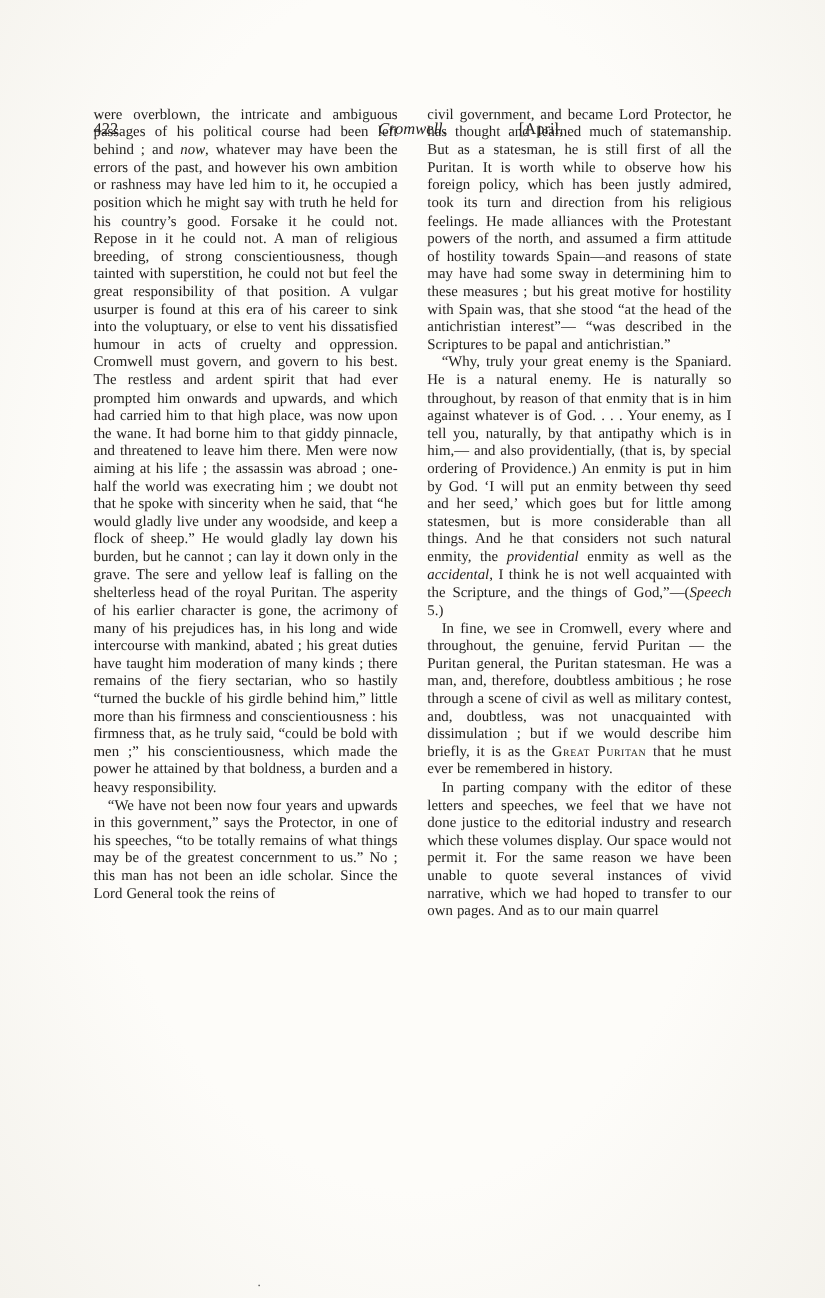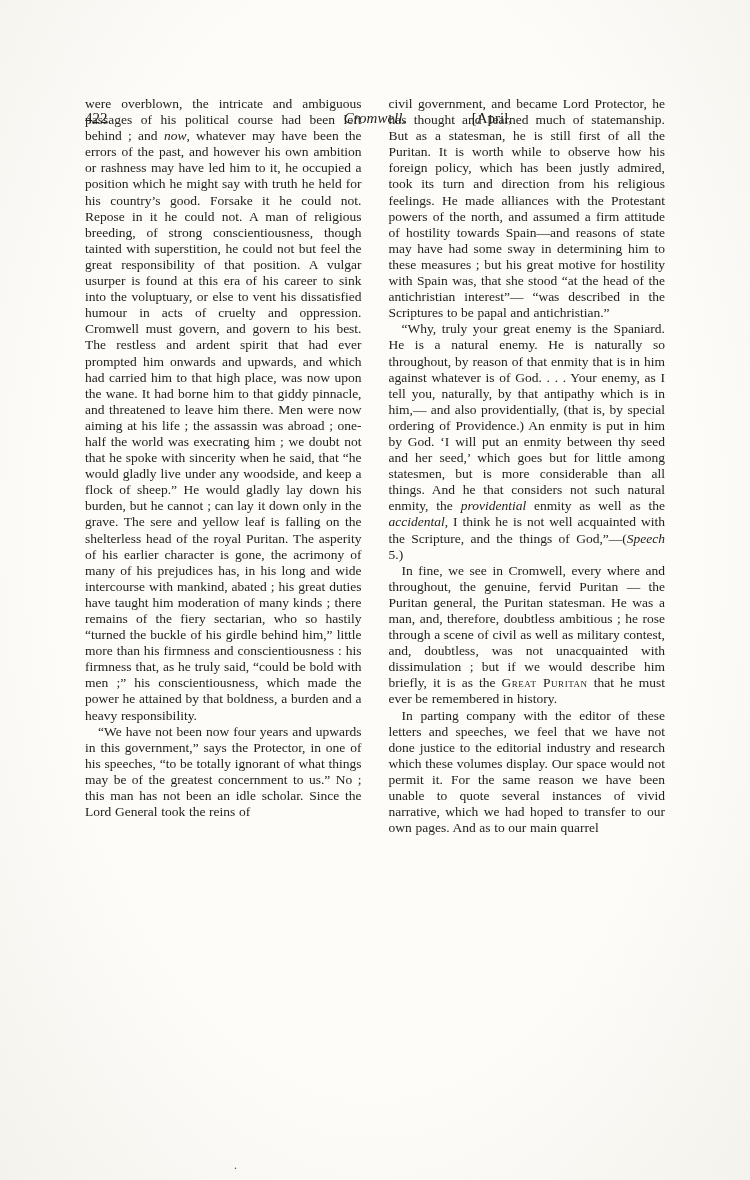--- a/index.html
+++ b/index.html
@@ -54,21 +54,21 @@
 
   <div class="header">
     <span class="pageno">422</span>
     <span class="running">Cromwell.</span>
     <span class="issue">[April,</span>
   </div>
 
   <div class="columns">
     <div class="col" id="left-col">
         <p class="para">were overblown, the intricate and ambiguous passages of his political course had been left behind ; and <i>now</i>, whatever may have been the errors of the past, and however his own ambition or rashness may have led him to it, he occupied a position which he might say with truth he held for his country’s good.  Forsake it he could not.  Repose in it he could not.  A man of religious breeding, of strong conscientiousness, though tainted with superstition, he could not but feel the great responsibility of that position. A vulgar usurper is found at this era of his career to sink into the voluptuary, or else to vent his dissatisfied humour in acts of cruelty and oppression.  Cromwell must govern, and govern to his best.  The restless and ardent spirit that had ever prompted him onwards and upwards, and which had carried him to that high place, was now upon the wane.  It had borne him to that giddy pinnacle, and threatened to leave him there.  Men were now aiming at his life ; the assassin was abroad ; one-half the world was execrating him ; we doubt not that he spoke with sincerity when he said, that “he would gladly live under any woodside, and keep a flock of sheep.”  He would gladly lay down his burden, but he cannot ; can lay it down only in the grave.  The sere and yellow leaf is falling on the shelterless head of the royal Puritan. The asperity of his earlier character is gone, the acrimony of many of his prejudices has, in his long and wide intercourse with mankind, abated ; his great duties have taught him moderation of many kinds ; there remains of the fiery sectarian, who so hastily “turned the buckle of his girdle behind him,” little more than his firmness and conscientiousness : his firmness that, as he truly said, “could be bold with men ;” his conscientiousness, which made the power he attained by that boldness, a burden and a heavy responsibility.</p>
-        <p class="para indent">“We have not been now four years and upwards in this government,” says the Protector, in one of his speeches, “to be totally ignorant of what things may be of the greatest concernment to us.”  No ; this man has not been an idle scholar.  Since the Lord General took the reins of</p>
+        <p class="para indent">“We have not been now four years and upwards in this government,” says the Protector, in one of his speeches, “to be totally remains of what things may be of the greatest concernment to us.”  No ; this man has not been an idle scholar.  Since the Lord General took the reins of</p>
       </div>
     <div class="col" id="right-col">
         <p class="para">civil government, and became Lord Protector, he has thought and learned much of statemanship.  But as a statesman, he is still first of all the Puritan.  It is worth while to observe how his foreign policy, which has been justly admired, took its turn and direction from his religious feelings.  He made alliances with the Protestant powers of the north, and assumed a firm attitude of hostility towards Spain—and reasons of state may have had some sway in determining him to these measures ; but his great motive for hostility with Spain was, that she stood “at the head of the antichristian interest”— “was described in the Scriptures to be papal and antichristian.”</p>
         <p class="para indent">“Why, truly your great enemy is the Spaniard.  He is a natural enemy. He is naturally so throughout, by reason of that enmity that is in him against whatever is of God.  .  .  . Your enemy, as I tell you, naturally, by that antipathy which is in him,— and also providentially, (that is, by special ordering of Providence.)  An enmity is put in him by God.  ‘I will put an enmity between thy seed and her seed,’ which goes but for little among statesmen, but is more considerable than all things.  And he that considers not such natural enmity, the <i>providential</i> enmity as well as the <i>accidental</i>, I think he is not well acquainted with the Scripture, and the things of God,”—(<i>Speech</i> 5.)</p>
         <p class="para indent">In fine, we see in Cromwell, every where and throughout, the genuine, fervid  Puritan — the  Puritan  general, the Puritan statesman.  He was a man, and, therefore, doubtless ambitious ; he rose through a scene of civil as well as military contest, and, doubtless, was not unacquainted with dissimulation ; but if we would describe him briefly, it is as the <span class="sc">Great Puritan</span> that he must ever be remembered in history.</p>
         <p class="para indent">In parting company with the editor of these letters and speeches, we feel that we have not done justice to the editorial industry and research which these volumes display.  Our space would not permit it.  For the same reason we have been unable to quote several instances of vivid narrative, which we had hoped to transfer to our own pages.  And as to our main quarrel</p>
       </div>
   </div>
 
   <span class="footer-mark">.</span>

